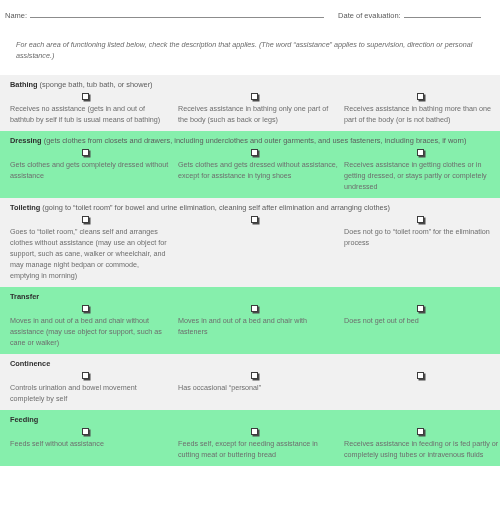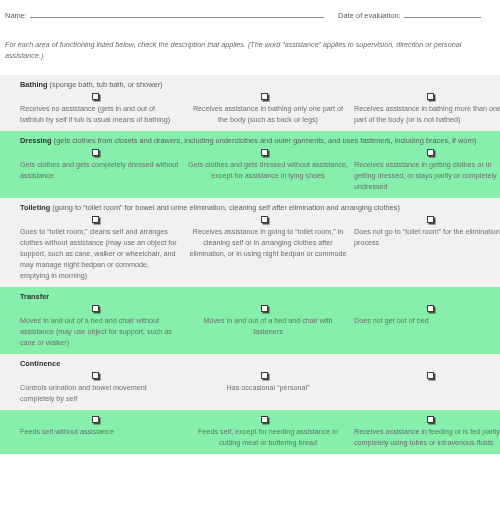--- a/index.html
+++ b/index.html
@@ -40,27 +40,28 @@
   .spacer-gap { width: 14px; }
 
   
   .intro {
     padding: 12px 5px 0 5px;
     font-size: 7.2px;
     font-style: italic;
     line-height: 1.55;
     color: #6a6a6a;
     max-width: 492px;
+    margin-left: 11px;
   }
 
   
   .sections { margin-top: 13px; }
 
   .section {
-    padding: 4px 5px 5px 20px;
+    padding: 4px 5px 5px 10px;
     box-sizing: border-box;
   }
   .section.shaded { background: #f1f1f1; }
   .section.plain  { background: #86efac; }
 
   .section-title {
     font-size: 7.4px;
     line-height: 1.5;
     color: #5c5c5c;
     margin: 0 0 1px 0;
@@ -95,21 +96,21 @@
     font-size: 7.2px;
     line-height: 1.52;
     color: #6d6d6d;
   }
   .opt {
     position: absolute;
     top: 0;
     width: 160px;
   }
   .opt-c0 { left: 0px; }
-  .opt-c1 { left: 168px; text-align: center; }
+  .opt-c1 { left: 168px; }
   .opt-c2 { left: 334px; }
 </style>
 </head>
 <body>
 
 <div class="header-row">
   <div class="field">
     <span class="field-label">Name:</span>
     <span class="rule rule-name" title=""></span>
   </div>
@@ -151,21 +152,20 @@
     </div>
     <div class="section shaded">
       <div class="section-title"><strong>Toileting</strong><span> (going to “toilet room” for bowel and urine elimination, cleaning self after elimination and arranging clothes)</span></div>
       <div class="cb-row">
         <div class="checkbox cb-c0"></div>
         <div class="checkbox cb-c1"></div>
         <div class="checkbox cb-c2"></div>
       </div>
       <div class="options" style="height: 55px;">
         <div class="opt opt-c0">Goes to “toilet room,” cleans self and arranges clothes without assistance (may use an object for support, such as cane, walker or wheelchair, and may manage night bedpan or commode, emptying in morning)</div>
-        <div class="opt opt-c1">Receives assistance in going to “toilet room,” in cleaning self or in arranging clothes after elimination, or in using night bedpan or commode</div>
         <div class="opt opt-c2">Does not go to “toilet room” for the elimination process</div>
       </div>
     </div>
     <div class="section plain">
       <div class="section-title"><strong>Transfer</strong><span></span></div>
       <div class="cb-row">
         <div class="checkbox cb-c0"></div>
         <div class="checkbox cb-c1"></div>
         <div class="checkbox cb-c2"></div>
       </div>
@@ -181,20 +181,21 @@
         <div class="checkbox cb-c0"></div>
         <div class="checkbox cb-c1"></div>
         <div class="checkbox cb-c2"></div>
       </div>
       <div class="options" style="height: 22px;">
         <div class="opt opt-c0">Controls urination and bowel movement completely by self</div>
         <div class="opt opt-c1">Has occasional “personal”</div>
       </div>
     </div>
     <div class="section plain">
+      <div class="section-title"><strong>Feeding</strong><span></span></div>
       <div class="cb-row">
         <div class="checkbox cb-c0"></div>
         <div class="checkbox cb-c1"></div>
         <div class="checkbox cb-c2"></div>
       </div>
       <div class="options" style="height: 22px;">
         <div class="opt opt-c0">Feeds self without assistance</div>
         <div class="opt opt-c1">Feeds self, except for needing assistance in cutting meat or buttering bread</div>
         <div class="opt opt-c2">Receives assistance in feeding or is fed partly or completely using tubes or intravenous fluids</div>
       </div>

